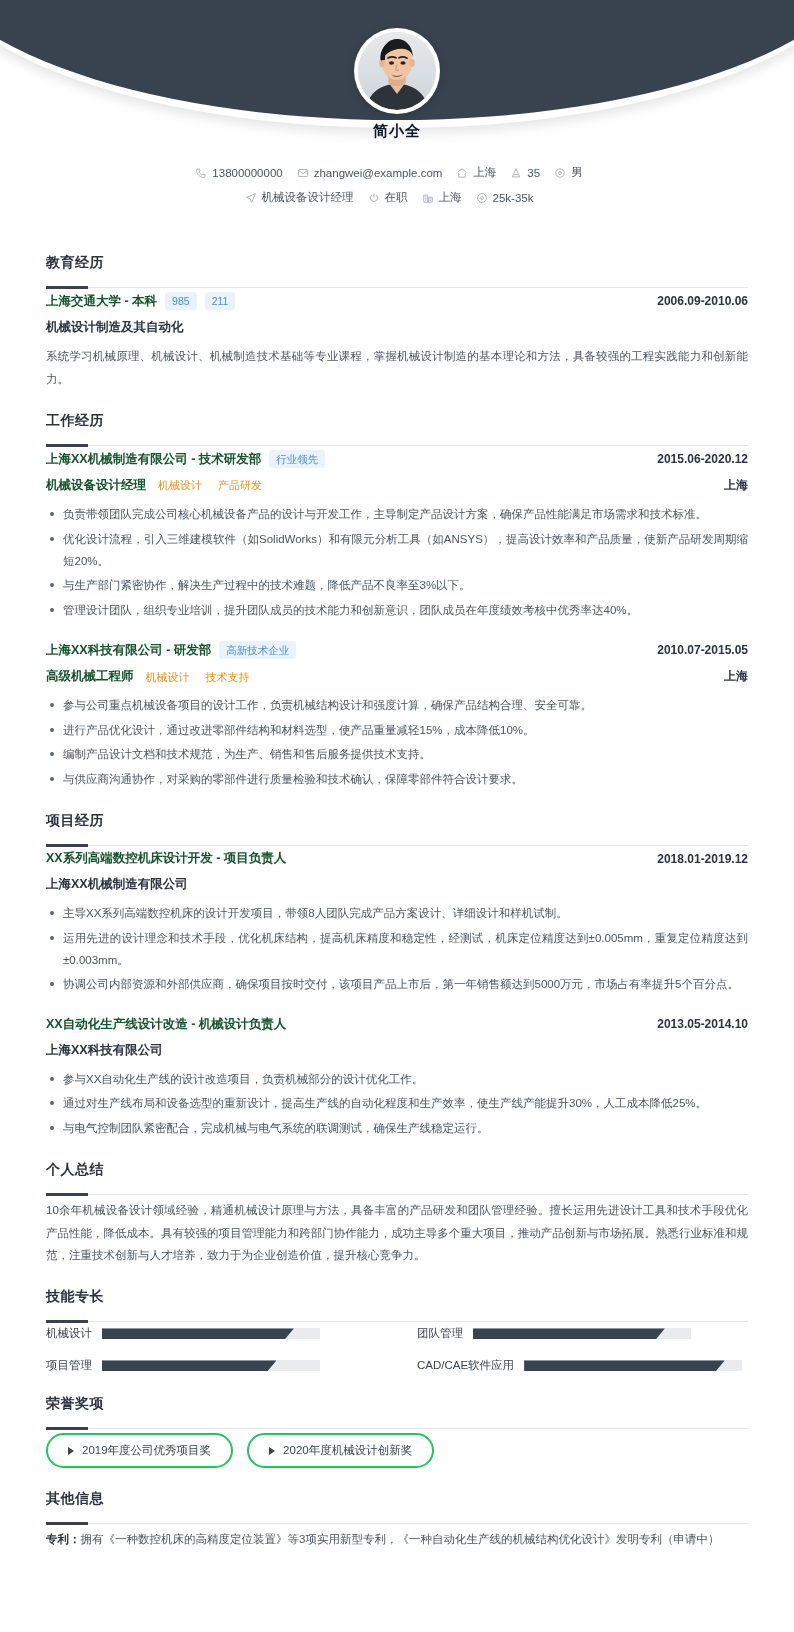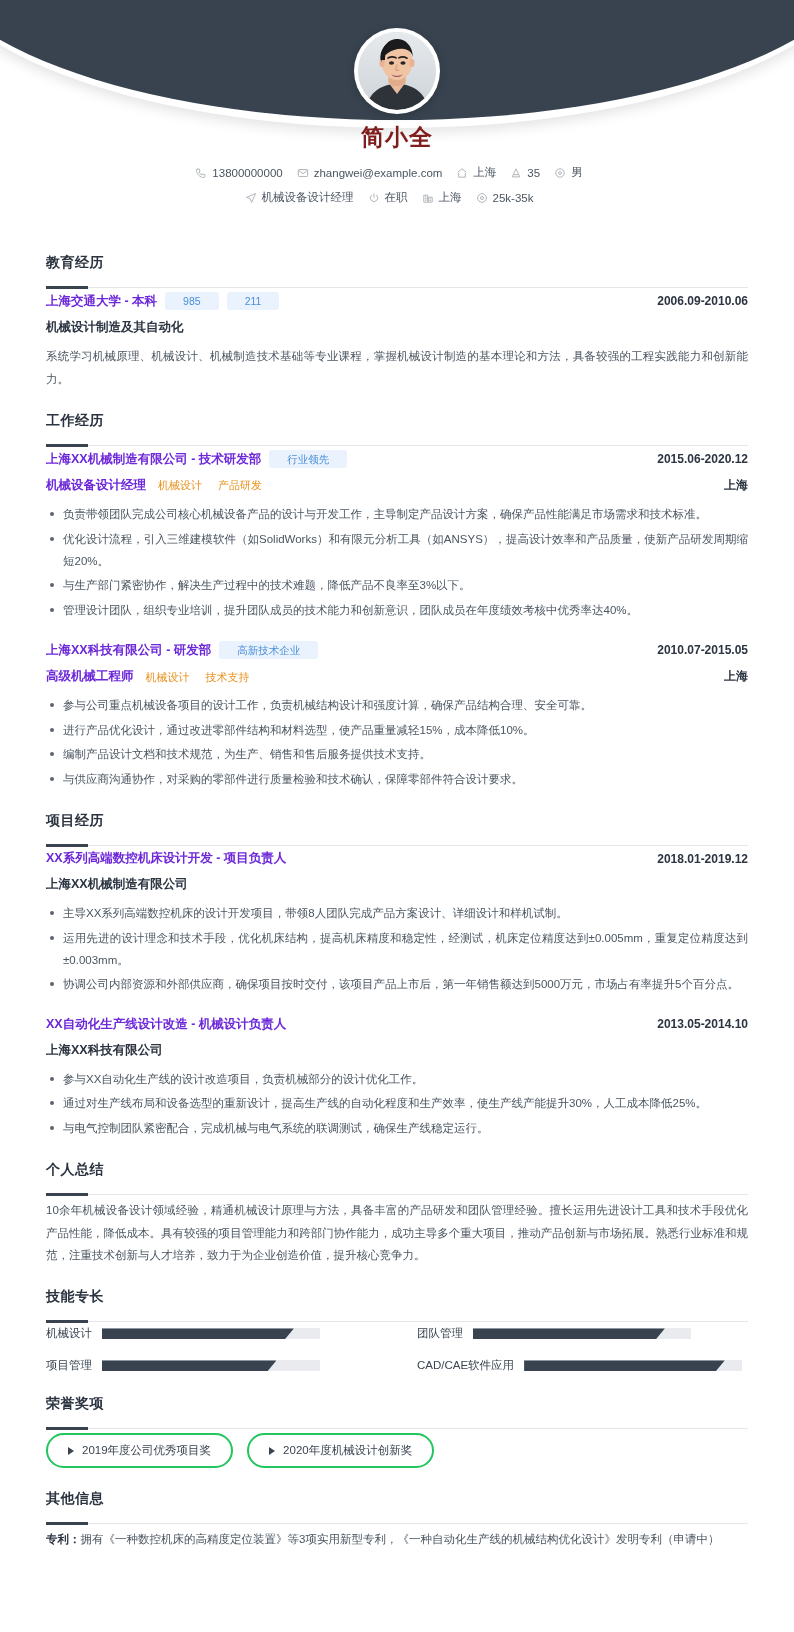--- a/index.html
+++ b/index.html
@@ -65,23 +65,23 @@
     position: relative;
   }
   .avatar svg { display: block; width: 100%; height: 100%; }
 
   .person-name {
     position: absolute;
     top: 122px;
     left: 0;
     right: 0;
     text-align: center;
-    font-size: 23px;
+    font-size: 15px;
     font-weight: 700;
-    color: #7f1d1d;
+    color: #0f172a;
     letter-spacing: 1px;
     z-index: 3;
   }
 
   .contact-row {
     position: absolute;
     left: 0; right: 16px;
     display: flex;
     justify-content: center;
     align-items: center;
@@ -130,38 +130,38 @@
     display: flex;
     align-items: center;
     justify-content: space-between;
     gap: 10px;
     margin-bottom: 9px;
   }
   .row-left { display: flex; align-items: center; gap: 8px; flex-wrap: wrap; min-width: 0; }
   .primary {
     font-size: 12.5px;
     font-weight: 700;
-    color: #6d28d9;
+    color: #14532d;
     white-space: nowrap;
   }
   .meta-right {
     font-size: 12px;
     font-weight: 700;
     color: #2b3440;
     white-space: nowrap;
     flex: 0 0 auto;
   }
 
   .badge-blue {
     display: inline-block;
     font-size: 10.5px;
     color: #4a90d9;
     background: #eaf2fd;
     border-radius: 3px;
-    padding: 2px 18px;
+    padding: 2px 7px;
     line-height: 1.35;
     white-space: nowrap;
   }
   .tag-orange {
     display: inline-block;
     font-size: 11px;
     color: #e8921f;
     padding: 1px 4px;
     line-height: 1.35;
     white-space: nowrap;

